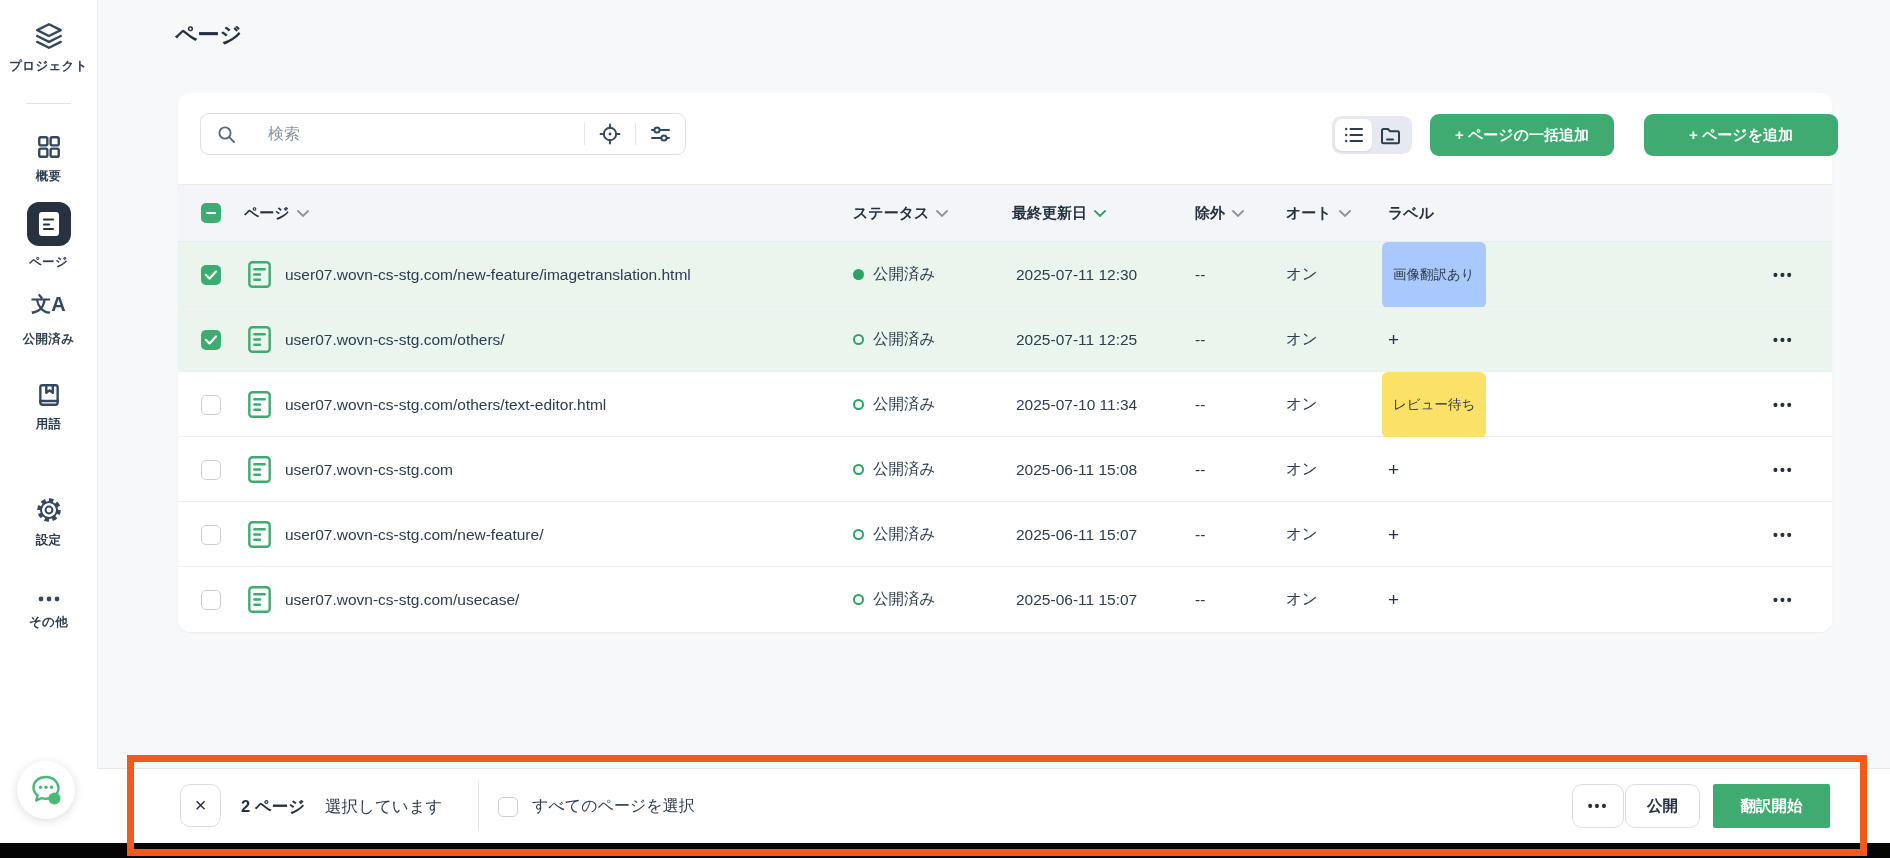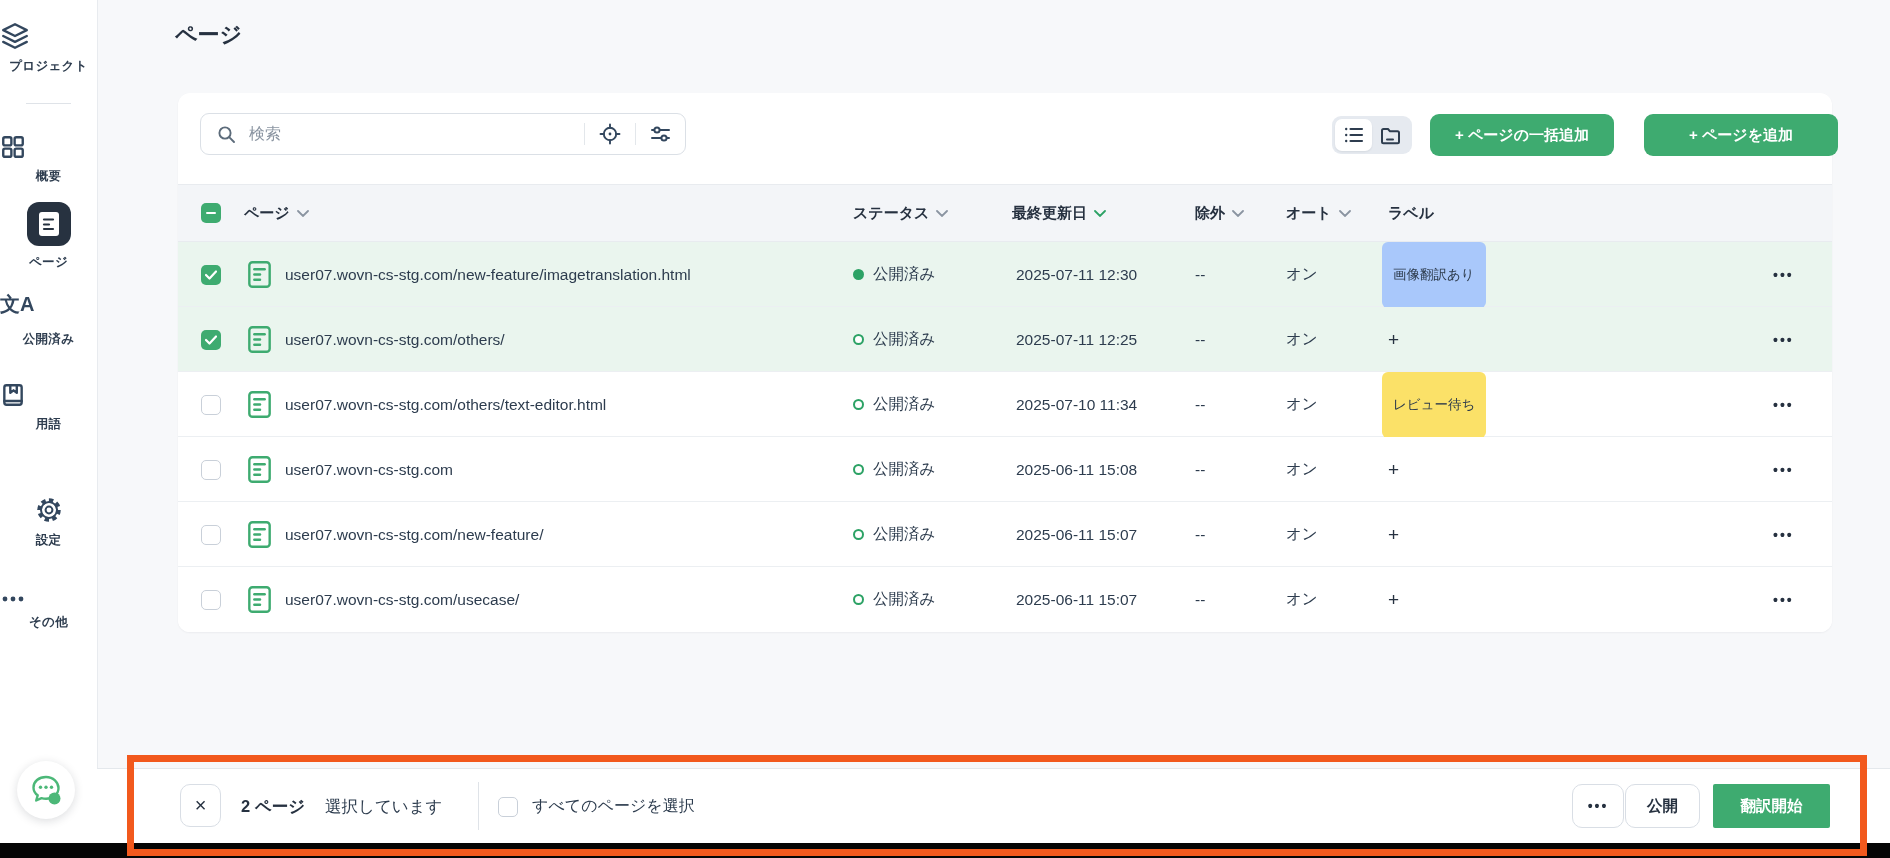--- a/index.html
+++ b/index.html
@@ -7,21 +7,21 @@
     width:1890px;height:858px;position:relative;overflow:hidden;
     background:#f7f8fa;color:#2c3a4b;
     font-family:"Liberation Sans","DejaVu Sans",sans-serif;
     -webkit-font-smoothing:antialiased;
   }
   svg{display:block}
 
   
   .sidebar{position:absolute;left:0;top:0;width:97px;height:858px;background:#fff;border-right:1px solid #e8ebef;z-index:5}
   .side-item{position:absolute;left:0;width:97px;text-align:center;cursor:pointer}
-  .side-icon{display:flex;justify-content:flex-start}
+  .side-icon{display:flex;justify-content:center}
   .side-label{font-size:12.5px;font-weight:700;color:#2e3d4f;margin-top:8px;letter-spacing:.3px}
   .side-divider{position:absolute;left:26px;top:103px;width:45px;height:1px;background:#dfe3e8}
   .active-tile{width:44px;height:44px;border-radius:12px;background:#273240;display:flex;align-items:center;justify-content:center;margin:0 auto}
   .gear-wrap{display:flex;justify-content:center}
 
   
   .chat-fab{position:absolute;left:17px;top:761px;width:58px;height:58px;border-radius:50%;background:#fff;
     box-shadow:0 2px 10px rgba(20,30,40,.15);display:flex;align-items:center;justify-content:center;z-index:60;cursor:pointer}
 
   
@@ -198,21 +198,21 @@
 
 <div class="card">
 
   <div class="search">
     <span class="icon-btn" style="margin-left:12px">
       <svg width="19" height="19" viewBox="0 0 19 19" fill="none" stroke="#5c6b7a" stroke-width="1.9" stroke-linecap="round">
         <circle cx="8" cy="8" r="5.6"></circle>
           <line x1="12.4" y1="12.4" x2="17" y2="17"></line>
       </svg>
     </span>
-    <input type="text" style="margin-left: 7px;" placeholder="検索">
+    <input type="text" style="margin-left: 26px;" placeholder="検索">
     <span class="vdiv"></span>
     <button class="icon-btn">
       <svg width="22" height="22" viewBox="0 0 22 22" fill="none" stroke="#33475e" stroke-width="1.9" stroke-linecap="round">
         <circle cx="11" cy="11" r="6.2"></circle>
           <circle cx="11" cy="11" r="1.4" fill="#33475e" stroke="none"></circle>
         <line x1="11" y1="1.5" x2="11" y2="5"></line>
           <line x1="11" y1="17" x2="11" y2="20.5"></line>
         <line x1="1.5" y1="11" x2="5" y2="11"></line>
           <line x1="17" y1="11" x2="20.5" y2="11"></line>
       </svg>

